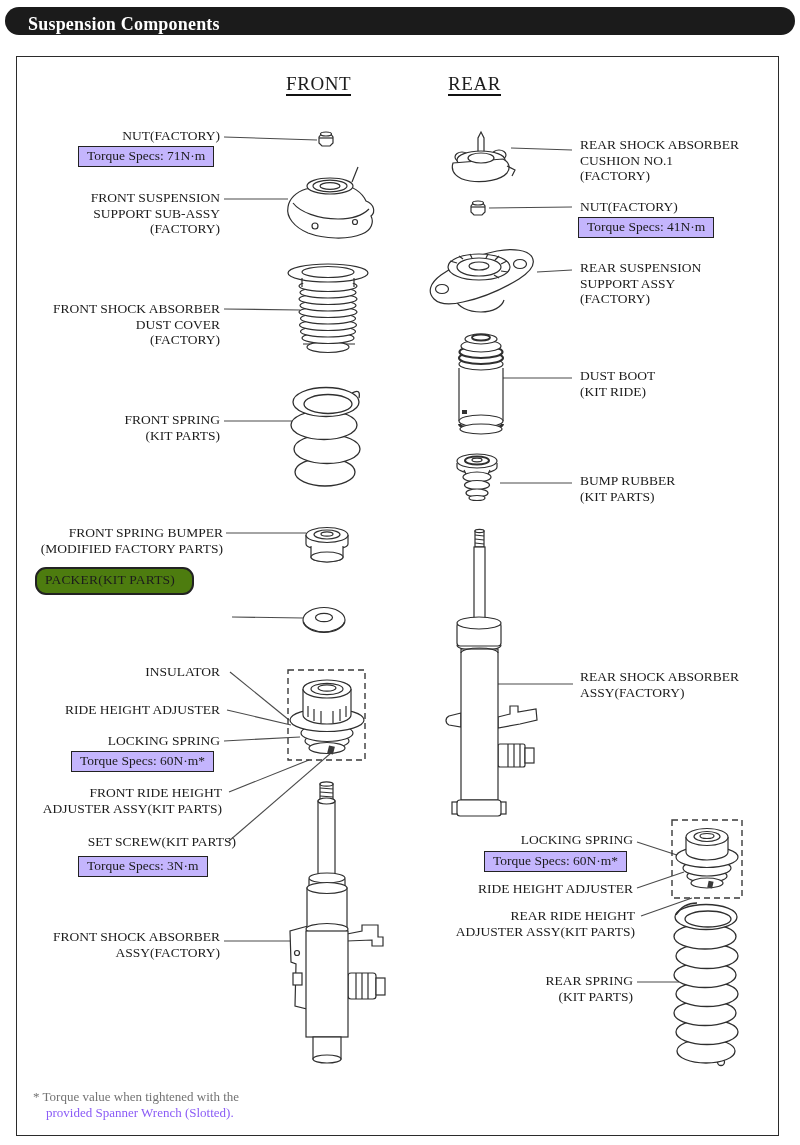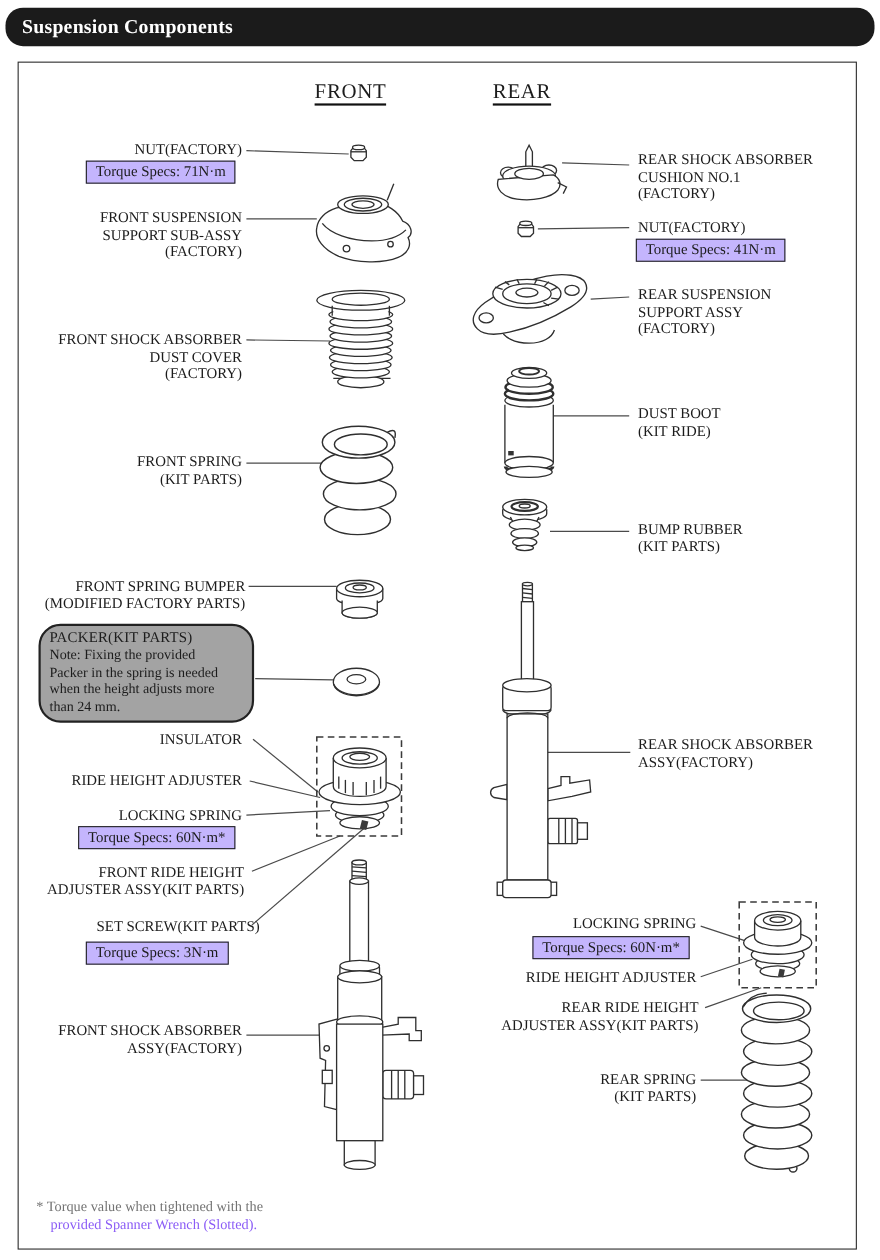--- a/index.html
+++ b/index.html
@@ -1,24 +1,24 @@
 <!DOCTYPE html>
 <html><head>
 <meta charset="utf-8">
 <style>
   *{box-sizing:border-box;margin:0;padding:0}
   html,body{width:800px;height:1145px}
   body{position:relative;background:#fff;font-family:"Liberation Serif",serif;color:#1c1c1c;overflow:hidden}
-  .header-bar{position:absolute;left:5px;top:7px;width:790px;height:35px;background:#1b1b1b;border-radius:16px;color:#fff;font-weight:bold;font-size:18px;line-height:35px;padding-left:15px;letter-spacing:.2px}
+  .header-bar{position:absolute;left:5px;top:7px;width:790px;height:28px;background:#1b1b1b;border-radius:16px;color:#fff;font-weight:bold;font-size:18px;line-height:35px;padding-left:23px;letter-spacing:.2px}
   .main-box{position:absolute;left:16px;top:56px;width:763px;height:1080px;border:1.6px solid #2b2b2b;background:#fff}
   .col-head{position:absolute;font-weight:normal;font-size:19px;letter-spacing:.6px;border-bottom:2.2px solid #111;line-height:19px;padding-bottom:1px}
   .lbl{position:absolute;font-size:13.5px;line-height:15.5px;white-space:pre-line;color:#1b1b1b}
   .lbl-r{text-align:right}
   .torque{position:absolute;border:1.4px solid #222;padding:1px 8px 2px;font-size:13.5px;background:#c4b5fd;white-space:nowrap;color:#1b1b1b}
-  .packer-box{position:absolute;border:2px solid #222;border-radius:20px;padding:3px 8px 5px;background:#a3a3a3;width:196px}
+  .packer-box{position:absolute;border:2px solid #222;border-radius:11px;padding:3px 8px 5px;background:#4d7c0f;width:159px}
   .packer-title{font-size:13.5px;letter-spacing:.2px}
   .packer-note{font-size:12.8px;line-height:15.6px;white-space:pre-line}
   .footnote{position:absolute;font-size:13px;color:#737373;white-space:nowrap}
   .footnote.second{color:#8b5cf6}
   svg.art{position:absolute;left:0;top:0;pointer-events:none}
 </style>
 </head>
 <body>
 
 <div class="header-bar">
@@ -286,24 +286,20 @@
 <div class="lbl lbl-r" style="top:301px;right:580px">FRONT SHOCK ABSORBER
 DUST COVER
 (FACTORY)</div>
 <div class="lbl lbl-r" style="top:412px;right:580px">FRONT SPRING
 (KIT PARTS)</div>
 <div class="lbl lbl-r" style="top:525px;right:577px">FRONT SPRING BUMPER
 (MODIFIED FACTORY PARTS)</div>
 
 <div class="packer-box" style="left:35px;top:567px">
   <div class="packer-title">PACKER(KIT PARTS)</div>
-  <div class="packer-note">Note: Fixing the provided
-Packer in the spring is needed
-when the height adjusts more
-than 24 mm.</div>
 </div>
 
 <div class="lbl lbl-r" style="top:664px;right:580px">INSULATOR</div>
 <div class="lbl lbl-r" style="top:702px;right:580px">RIDE HEIGHT ADJUSTER</div>
 <div class="lbl lbl-r" style="top:733px;right:580px">LOCKING SPRING</div>
 <div class="torque" style="left:71px;top:751px">Torque Specs: 60N·m*</div>
 <div class="lbl lbl-r" style="top:785px;right:578px">FRONT RIDE HEIGHT
 ADJUSTER ASSY(KIT PARTS)</div>
 <div class="lbl lbl-r" style="top:834px;right:564px">SET SCREW(KIT PARTS)</div>
 <div class="torque" style="left:78px;top:856px">Torque Specs: 3N·m</div>

